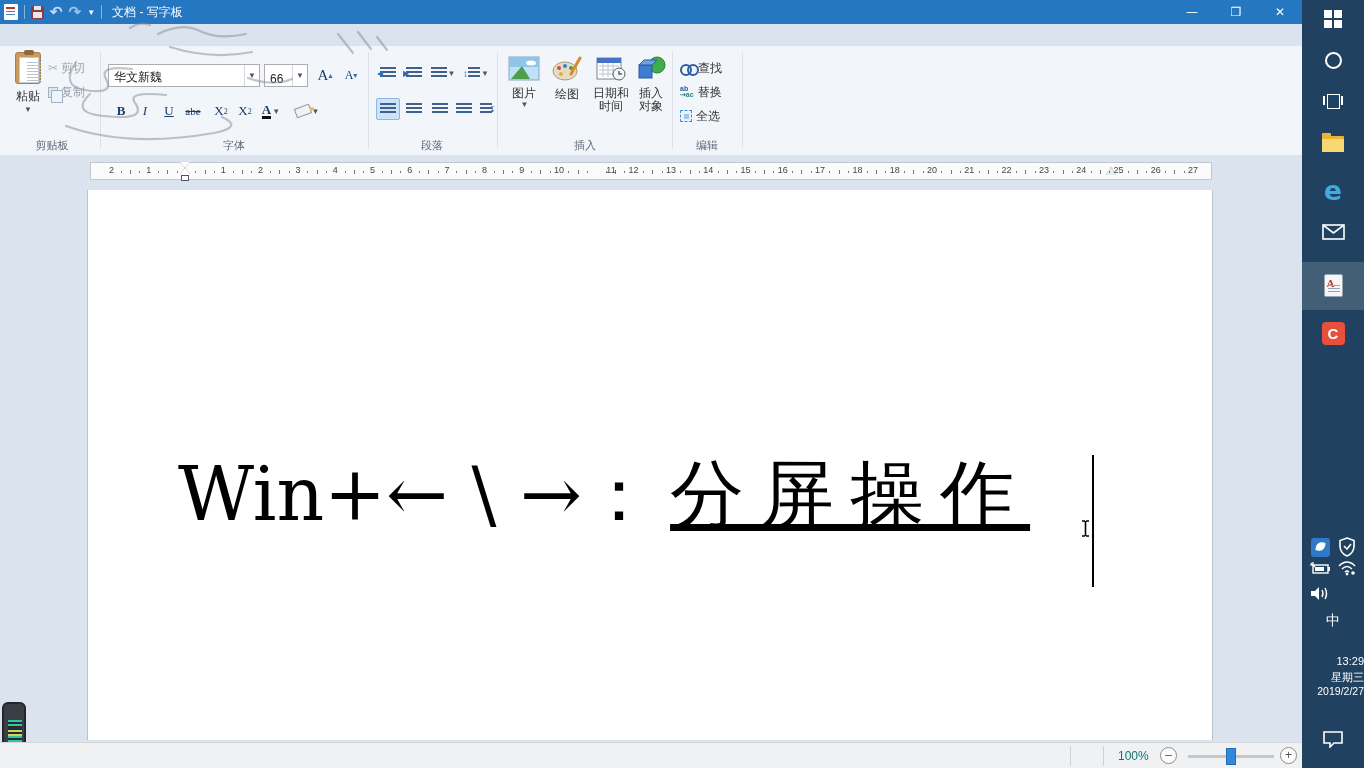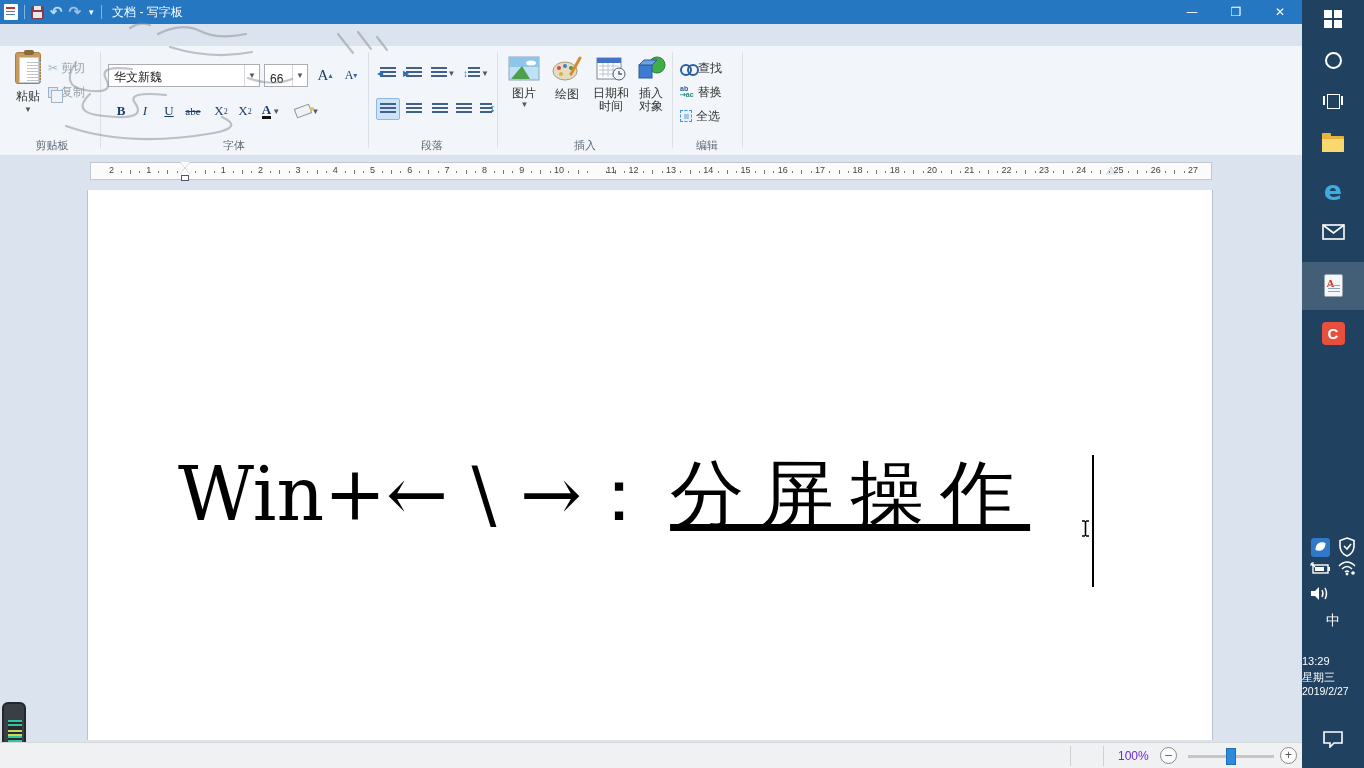--- a/index.html
+++ b/index.html
@@ -103,21 +103,21 @@
   .ibeam { position:absolute; left:992px; top:330px; width:11px; height:17px; }
   .meter { position:absolute; left:2px; top:546px; width:24px; height:62px; background:#3a3f46; border:2px solid #23262b; border-radius:6px; overflow:hidden; }
   .meter .bars { position:absolute; left:4px; bottom:4px; width:14px; height:38px;
      background:repeating-linear-gradient(to top,#35c4a0 0 2px,#262b31 2px 4px); }
   .meter .bars2 { position:absolute; left:4px; bottom:26px; width:14px; height:8px;
      background:repeating-linear-gradient(to top,#cdd45e 0 2px,#262b31 2px 4px); }
 
   
   .statusbar { position:absolute; left:0; top:742px; width:1302px; height:26px; background:var(--status); border-top:1px solid #d7d8da; }
   .ssep { position:absolute; top:3px; width:1px; height:20px; background:#d0d0d0; }
-  .zoomval { position:absolute; left:1118px; top:6px; font-size:12px; color:#6d28d9; }
+  .zoomval { position:absolute; left:1118px; top:6px; font-size:12px; color:#0f766e; }
   .zbtn { position:absolute; top:4px; width:17px; height:17px; border:1px solid #8a8a8a; border-radius:50%; color:#555; font-size:12px; line-height:14px; text-align:center; background:#fdfdfd; }
   .ztrack { position:absolute; left:1188px; top:12px; width:86px; height:3px; background:#c6c6c6; }
   .zthumb { position:absolute; left:1226px; top:5px; width:10px; height:17px; background:var(--slider); border:1px solid #1c6db3; }
 
   
   .taskbar { position:absolute; left:1302px; top:0; width:62px; height:768px; background:var(--taskbar); }
   .tbi { position:absolute; left:0; width:62px; display:flex; align-items:center; justify-content:center; }
   .startgrid { width:18px; height:18px; display:grid; grid-template-columns:8px 8px; grid-template-rows:8px 8px; gap:2px; }
   .startgrid i { background:#fff; }
   .cortana { width:17px; height:17px; border:2px solid #fff; border-radius:50%; }
@@ -132,21 +132,21 @@
   .edge-e { font-size:27px; font-weight:bold; color:var(--edge); font-family:"DejaVu Sans",sans-serif; line-height:26px; }
   .active-tile { position:absolute; left:0; top:262px; width:62px; height:48px; background:rgba(255,255,255,.16); }
   .wpdoc { width:19px; height:23px; background:#f4f6f8; border:1px solid #9aa5af; border-radius:2px; position:relative; }
   .wpdoc:before{ content:"A"; position:absolute; left:2px; top:2px; font-size:11px; font-weight:bold; color:#c0392b; font-family:"Liberation Serif",serif; }
   .wpdoc:after{ content:""; position:absolute; left:3px; bottom:3px; width:12px; height:8px;
      background:repeating-linear-gradient(#8ea3c0 0 1px,transparent 1px 3px); }
   .camtasia { width:23px; height:23px; background:var(--camtasia); border-radius:4px; color:#fff; font-weight:bold; font-size:15px; display:flex; align-items:center; justify-content:center; }
   .traypen { width:19px; height:19px; background:var(--traypen); border-radius:3px; position:relative; }
   .traypen:before{ content:""; position:absolute; left:5px; top:4px; width:9px; height:9px; background:#fff; border-radius:6px 1px 6px 1px; transform:rotate(10deg); }
   .ime { color:#fff; font-size:14px; }
-  .clock { position:absolute; left:0; width:50px; text-align:left; color:#fff; font-size:11px; }
+  .clock { position:absolute; left:0; width:62px; text-align:right; color:#fff; font-size:11px; }
   .clock.date { font-size:10.5px; }
 
   
   .wm { position:absolute; left:30px; top:18px; pointer-events:none; opacity:.5; }
 
   .win-ctl-glyph { font-family:"DejaVu Sans",sans-serif; }
 </style>
 </head>
 <body>
 

